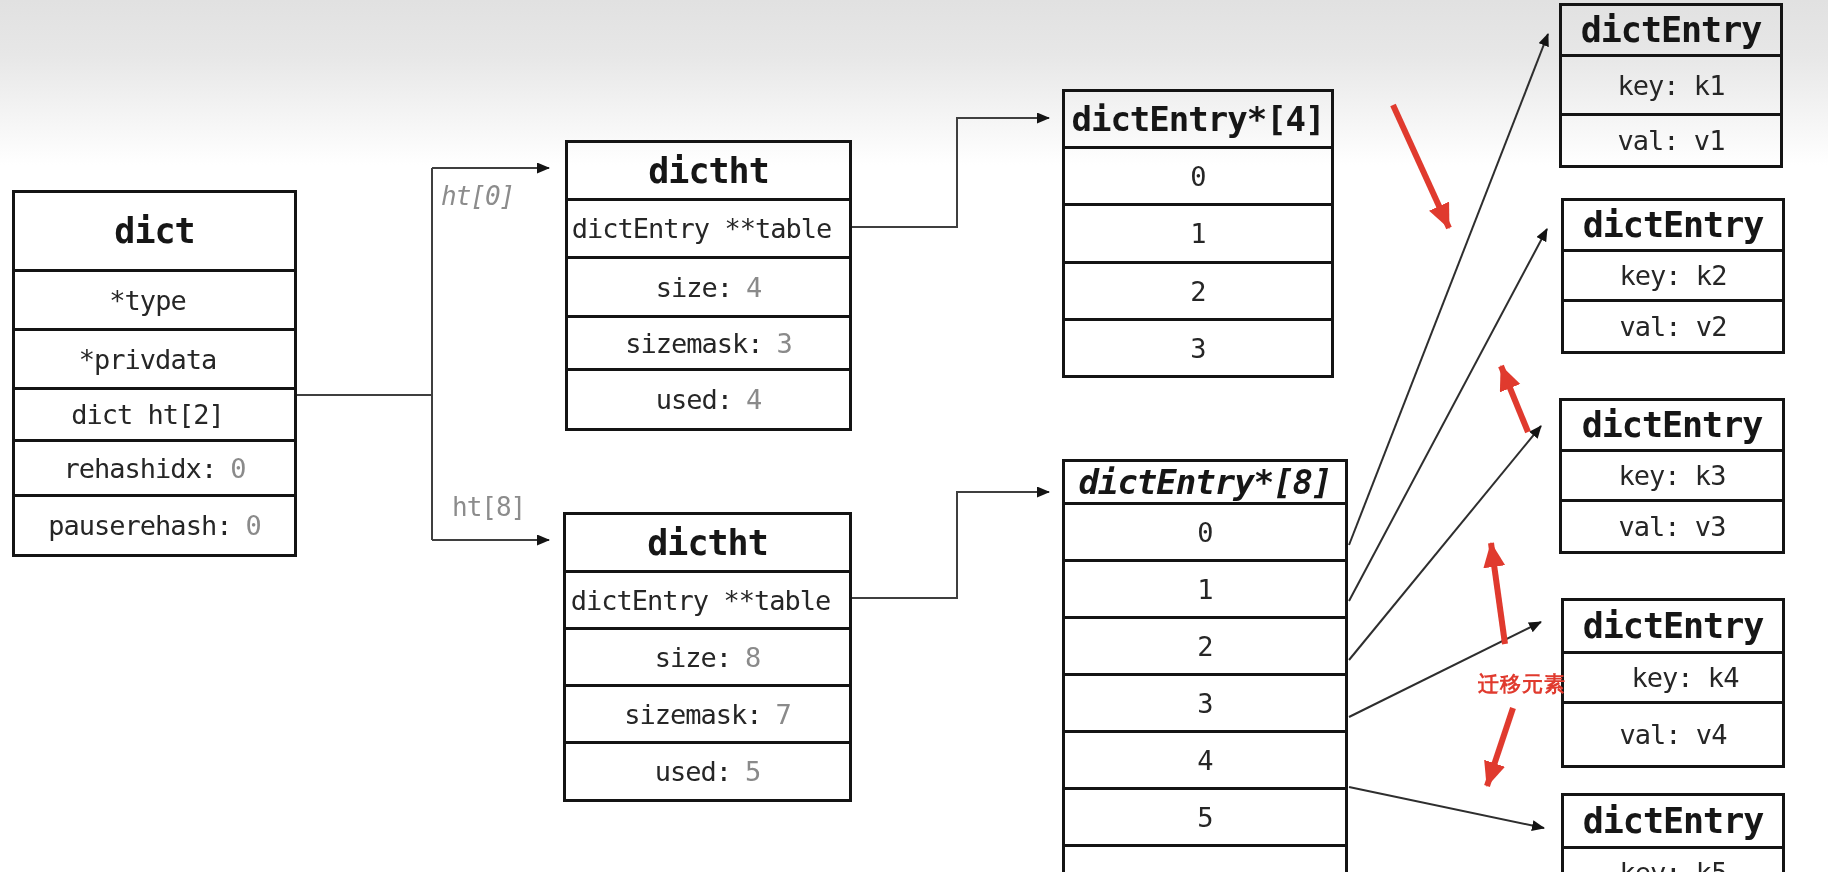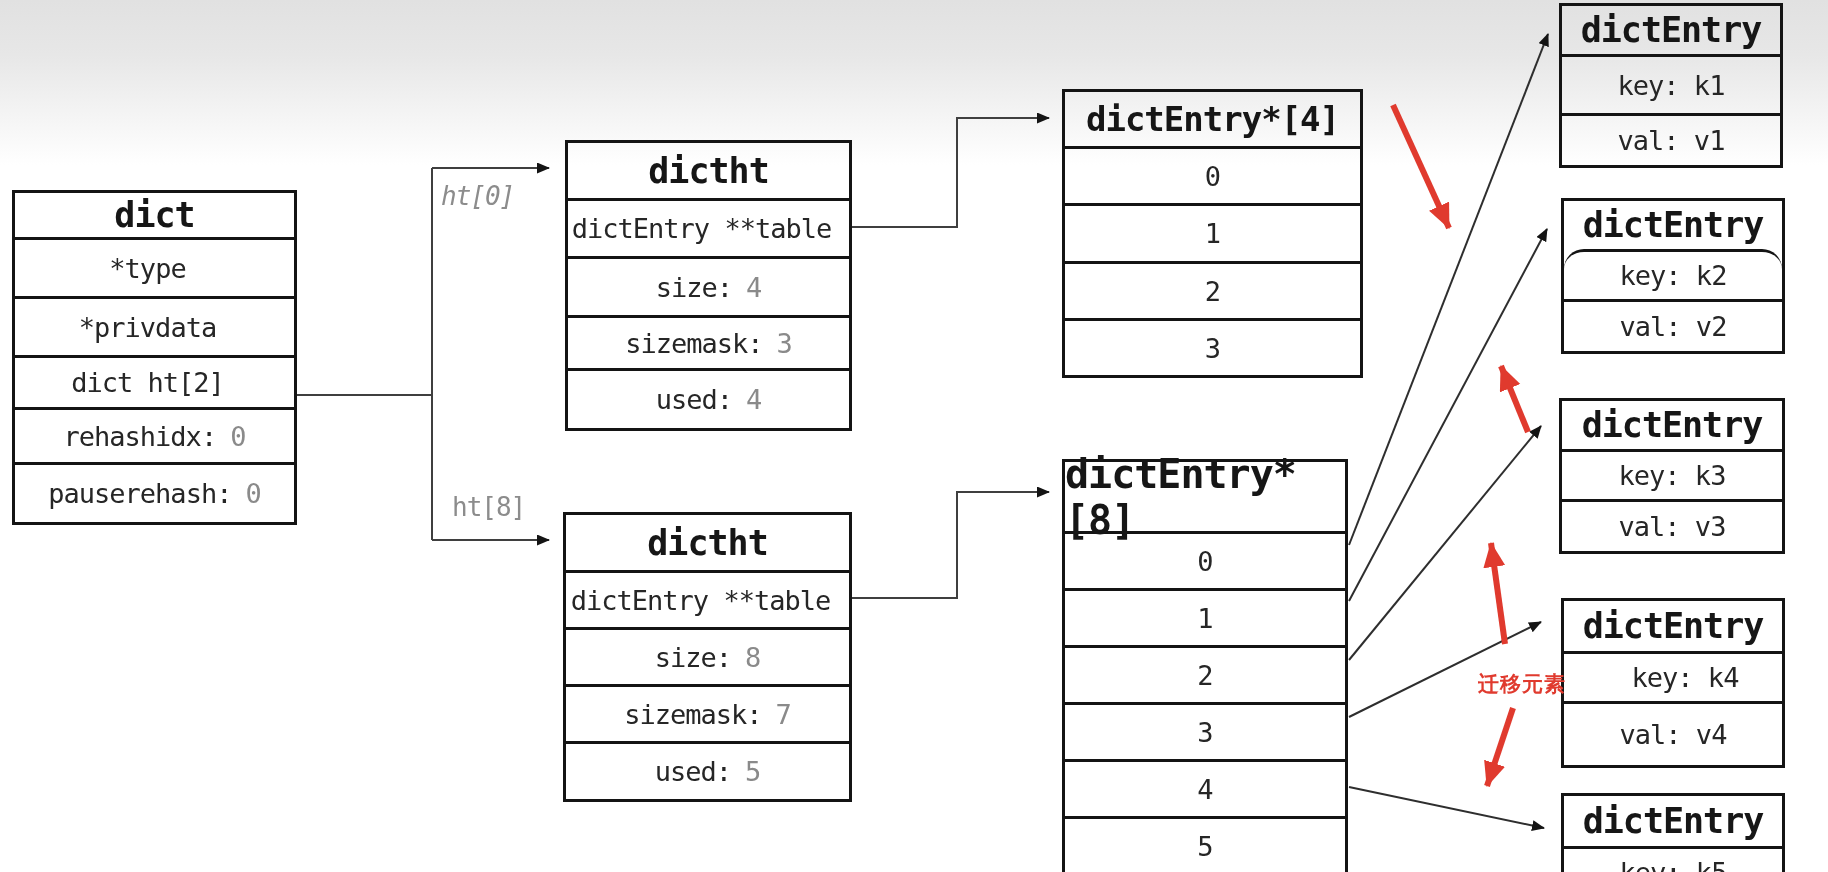--- a/index.html
+++ b/index.html
@@ -53,21 +53,21 @@
     <line x1="1349" y1="717" x2="1541" y2="622" stroke="#2e2e2e" stroke-width="2" marker-end="url(#arrBlack)"></line>
     <line x1="1349" y1="787" x2="1544" y2="828" stroke="#2e2e2e" stroke-width="2" marker-end="url(#arrBlack)"></line>
 
     <line x1="1393" y1="105" x2="1449" y2="228" stroke="#e03a2e" stroke-width="6" marker-end="url(#arrRed)"></line>
     <line x1="1528" y1="432" x2="1501" y2="366" stroke="#e03a2e" stroke-width="6" marker-end="url(#arrRed)"></line>
     <line x1="1505" y1="644" x2="1491" y2="543" stroke="#e03a2e" stroke-width="6" marker-end="url(#arrRed)"></line>
     <line x1="1513" y1="708" x2="1487" y2="786" stroke="#e03a2e" stroke-width="6" marker-end="url(#arrRed)"></line>
   </svg>
 
   <div class="box" style="left:12px;top:190px;width:285px;">
-    <div class="title" style="height:44px;font-size:35px;">dict</div>
+    <div class="title" style="height:76px;font-size:35px;">dict</div>
     <div class="row" style="height:59px;">
       <span>*type</span>
         <span class="val"></span>
     </div>
     <div class="row" style="height:59px;">
       <span>*privdata</span>
         <span class="val"></span>
     </div>
     <div class="row" style="height:52px;">
       <span>dict ht[2]</span>
@@ -119,38 +119,38 @@
     <div class="row" style="height:57px;">
       <span>sizemask:</span>
         <span class="val">7</span>
     </div>
     <div class="row" style="height:58px;">
       <span>used:</span>
         <span class="val">5</span>
     </div>
   </div>
 
-  <div class="box" style="left:1062px;top:89px;width:301px;">
+  <div class="box" style="left:1062px;top:89px;width:272px;">
     <div class="title" style="height:54px;font-size:34px;">dictEntry*[4]</div>
     <div class="row" style="height:57px;">
         <span>0</span>
       </div>
     <div class="row" style="height:58px;">
         <span>1</span>
       </div>
     <div class="row" style="height:57px;">
         <span>2</span>
       </div>
     <div class="row" style="height:57px;">
         <span>3</span>
       </div>
   </div>
 
   <div class="box" style="left:1062px;top:459px;width:286px;">
-    <div class="title" style="height:69px;font-size:40px;">dictEntry*[8]</div>
+    <div class="title" style="height:40px;font-size:34px;font-style:italic;">dictEntry*[8]</div>
     <div class="row" style="height:57px;">
         <span>0</span>
       </div>
     <div class="row" style="height:57px;">
         <span>1</span>
       </div>
     <div class="row" style="height:57px;">
         <span>2</span>
       </div>
     <div class="row" style="height:57px;">
@@ -172,21 +172,21 @@
     <div class="row" style="height:59px;">
         <span>key: k1</span>
       </div>
     <div class="row" style="height:52px;text-align:center;">
         <span>val: v1</span>
       </div>
   </div>
 
   <div class="box" style="left:1561px;top:198px;width:224px;">
     <div class="title" style="height:48px;font-size:35px;">dictEntry</div>
-    <div class="row" style="height:50px;border-radius:20px;">
+    <div class="row" style="height:50px;">
         <span>key: k2</span>
       </div>
     <div class="row" style="height:52px;">
         <span>val: v2</span>
       </div>
   </div>
 
   <div class="box" style="left:1559px;top:398px;width:226px;">
     <div class="title" style="height:48px;font-size:35px;">dictEntry</div>
     <div class="row" style="height:50px;">

